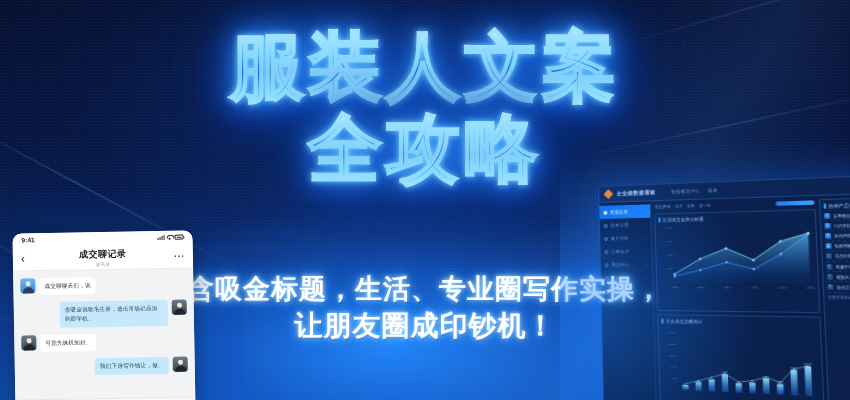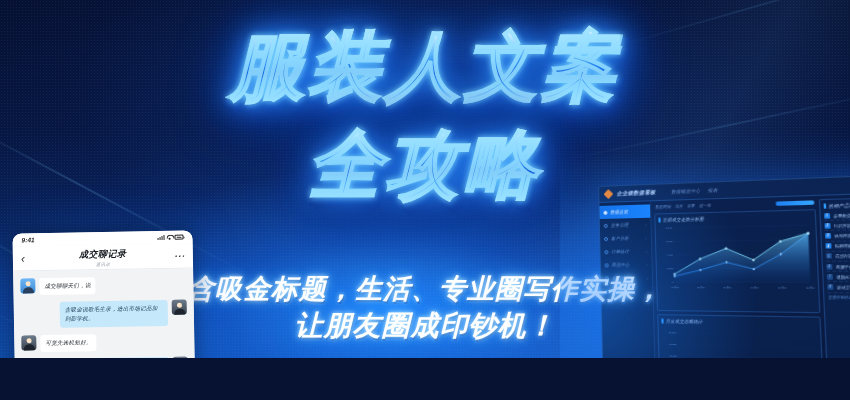--- a/index.html
+++ b/index.html
@@ -6,28 +6,27 @@
   html,body { width:850px; height:400px; overflow:hidden; }
   body {
     font-family:"Liberation Sans", sans-serif;
     background:#071232;
     position:relative;
   }
 
   
   #banner{
     position:absolute; inset:0;
-    width:850px; height:358px;
+    width:850px; height:400px;
     overflow:hidden;
     background:
       radial-gradient(ellipse 520px 230px at 46% 86%, rgba(36,140,255,.95) 0%, rgba(22,98,214,.65) 32%, rgba(12,48,130,.25) 62%, rgba(8,26,78,0) 80%),
       radial-gradient(ellipse 700px 320px at 50% 120%, rgba(20,110,235,.75) 0%, rgba(10,46,130,.30) 55%, rgba(7,20,62,0) 78%),
       radial-gradient(ellipse 560px 300px at 48% 26%, rgba(16,62,150,.55) 0%, rgba(9,28,84,.18) 60%, rgba(6,16,52,0) 82%),
       linear-gradient(180deg,#061030 0%, #071640 36%, #0a2560 64%, #0d3d92 86%, #1050a8 100%);
-    font-style: italic;
   }
 
   
   #texture{
     position:absolute; inset:0;
     background-image:radial-gradient(rgba(120,185,255,.085) 0.6px, transparent 0.7px);
     background-size:3px 3px;
     pointer-events:none;
   }
 
@@ -61,21 +60,21 @@
   }
   .hl-line{
     font-family:"Liberation Sans", sans-serif;
     font-weight:bold;
     letter-spacing:4px;
     line-height:1;
     position:relative;
     display:block;
   }
   .hl-line-1{ font-size:74px; }
-  .hl-line-2{ font-size:74px; margin-top:24px; }
+  .hl-line-2{ font-size:74px; margin-top:8px; }
 
   
   .hl-text{
     background:linear-gradient(180deg,
       #eaf7ff 0%,
       #b9e5ff 16%,
       #63b9fb 34%,
       #1f7ff0 50%,
       #1463dc 58%,
       #3fa3f8 72%,

